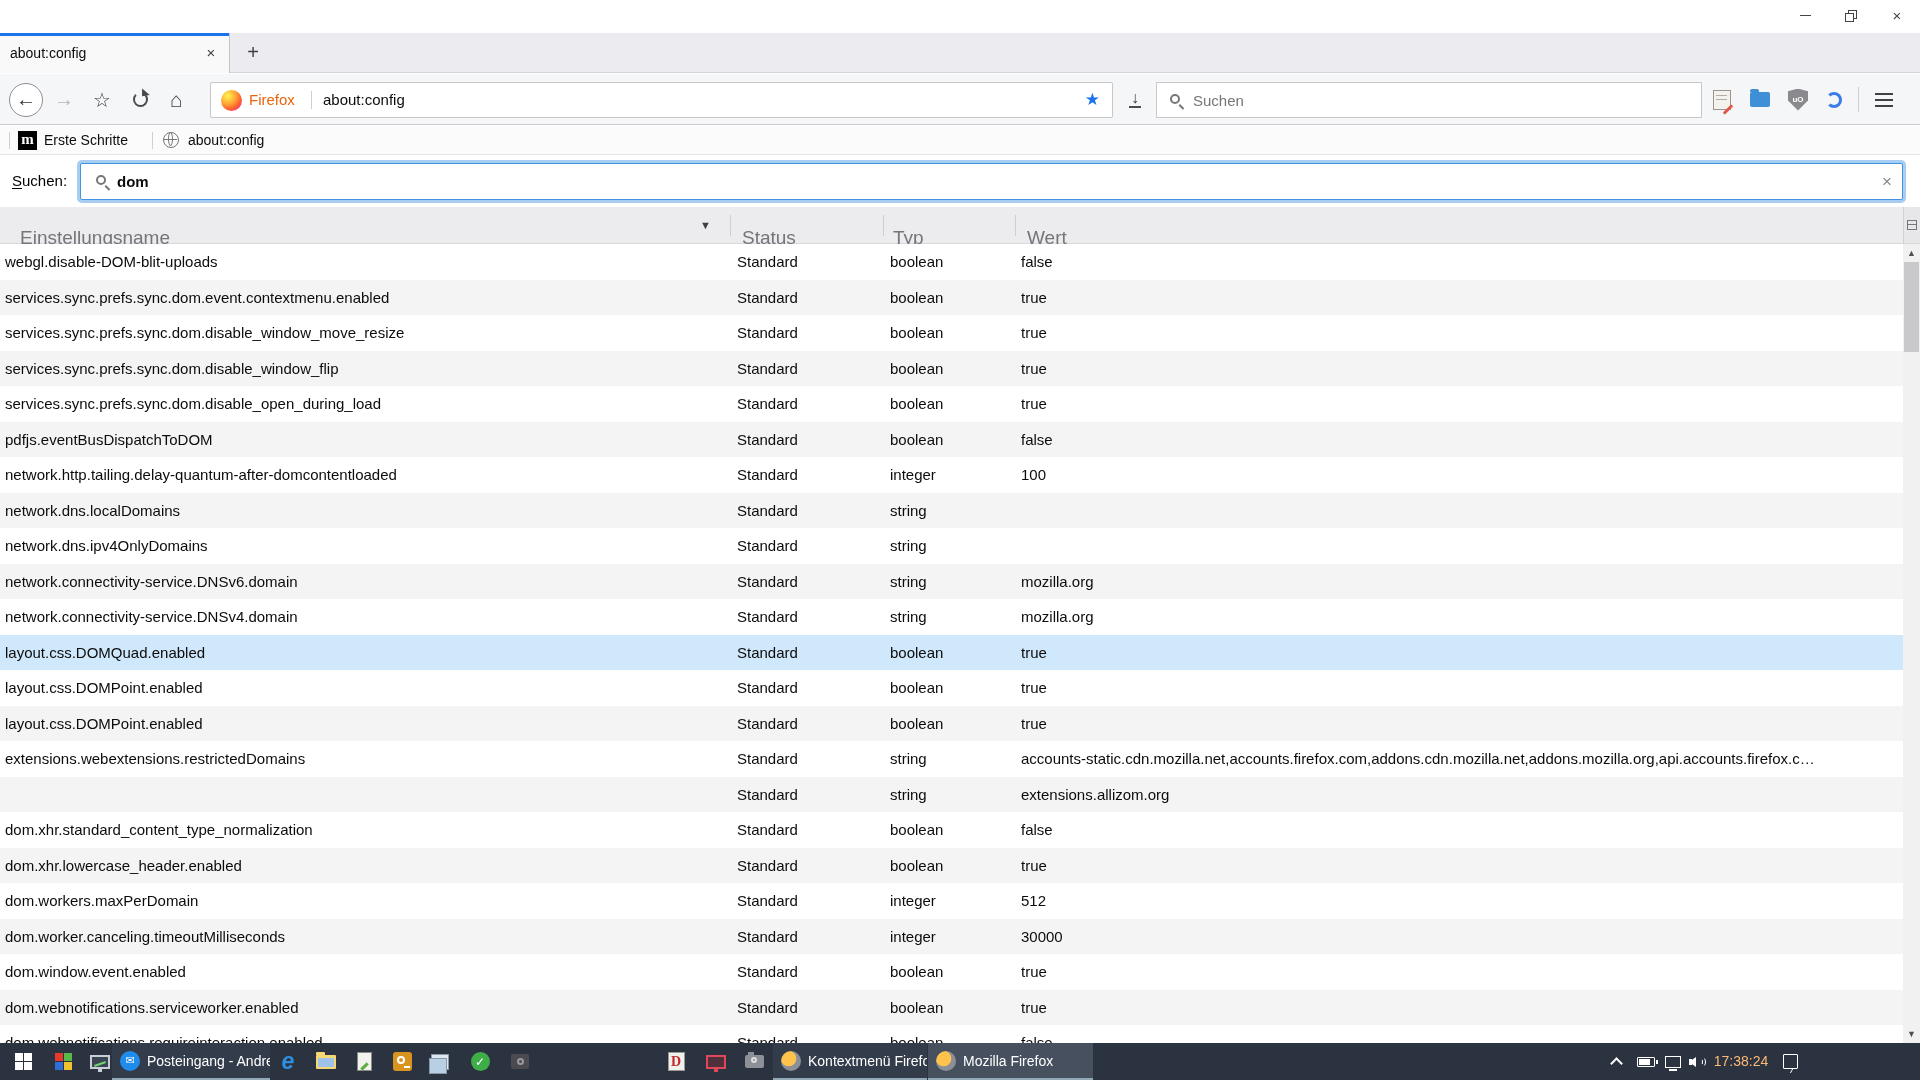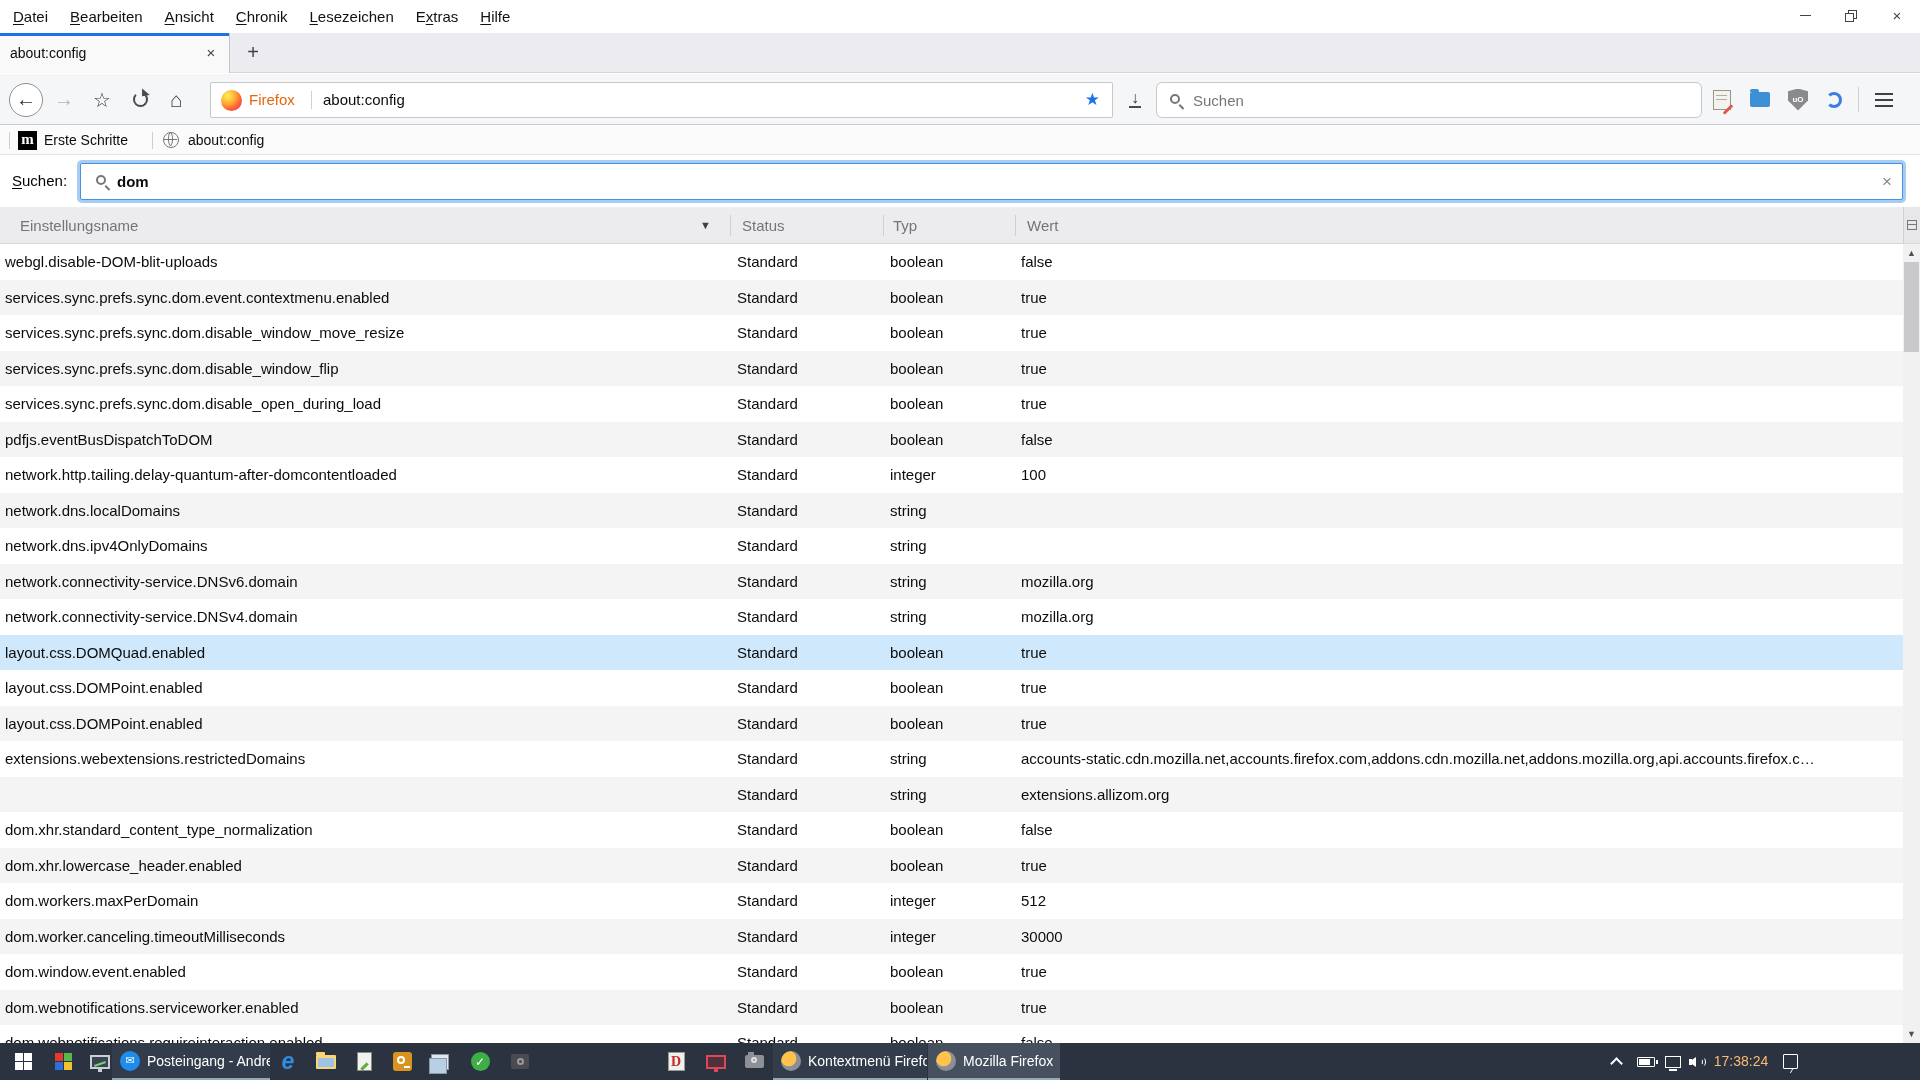--- a/index.html
+++ b/index.html
@@ -39,21 +39,21 @@
   #home-btn { left:162px; width:28px; font-size:21px; }
   #urlbar { position:absolute; left:210px; top:8px; width:903px; height:36px; background:#fff; border:1px solid #c7c7cc; border-radius:2px; }
   #ff-logo { position:absolute; left:10px; top:7px; width:21px; height:21px; border-radius:50%;
      background:radial-gradient(circle at 32% 28%, #fff44f 0%, #ffa436 40%, #ff5f2e 65%, #e83b8a 85%, #9059ff 100%); }
   #ff-brand { position:absolute; left:38px; top:0; height:34px; line-height:34px; font-size:15px; color:#e8650d; }
   #url-sep { position:absolute; left:100px; top:8px; width:1px; height:18px; background:#cfcfd3; }
   #url-text { position:absolute; left:112px; top:0; height:34px; line-height:34px; font-size:15px; color:#0c0c0d; }
   #url-star { position:absolute; right:12px; top:0; height:34px; line-height:34px; font-size:17px; color:#1a73e8; }
   #dl-btn { left:1120px; width:30px; }
   .dl-glyph { display:inline-block; text-align:center; font-size:16px; line-height:14px; border-bottom:2px solid #4a4a4f; padding:0 2px 1px 2px; }
-  #searchbar { position:absolute; left:1156px; top:8px; width:546px; height:36px; background:#fff; border:1px solid #c7c7cc; border-radius:6px; }
+  #searchbar { position:absolute; left:1156px; top:8px; width:546px; height:36px; background:#fff; border:1px solid #c7c7cc; border-radius:0; }
   .mag { position:relative; width:16px; height:16px; display:inline-block; }
   .mag .lens { position:absolute; left:1px; top:1px; width:10px; height:10px; border:2px solid #77777b; border-radius:50%; }
   .mag .tail { position:absolute; left:11px; top:11px; width:6px; height:2px; background:#77777b; transform:rotate(45deg); transform-origin:0 0; }
   #search-mag { position:absolute; left:12px; top:10px; }
   #search-input { position:absolute; left:36px; top:1px; width:490px; height:32px; border:0; outline:0; font-size:15px; color:#444; font-family:"Liberation Sans",sans-serif; background:transparent; }
   #search-input::placeholder { color:#767676; opacity:1; }
   #ext-note { left:1706px; width:32px; } #ext-folder { left:1744px; width:32px; }
   #ext-shield { left:1782px; width:32px; } #ext-sync { left:1818px; width:32px; }
   .note-ic { position:relative; width:18px; height:20px; background:#f4f2ec; border:1px solid #9a948a; }
   .note-ic .pen { position:absolute; right:-4px; bottom:-2px; width:12px; height:3px; background:#e2574c; transform:rotate(-45deg); border-radius:1px; }
@@ -83,21 +83,21 @@
   
   #filterbar { position:absolute; top:155px; left:0; width:1920px; height:52px; background:#ffffff; }
   #filter-label { position:absolute; left:12px; top:0; height:52px; line-height:52px; font-size:15px; color:#000; }
   #filter-box { position:absolute; left:80px; top:8px; width:1823px; height:37px; background:#fff; border:1px solid #4292e6; border-radius:2px; box-shadow:0 0 0 3px #a8cdf3; }
   #filter-mag { position:absolute; left:14px; top:10px; }
   #filter-input { position:absolute; left:36px; top:1px; width:1740px; height:33px; border:0; outline:0; font-size:15px; color:#0c0c0d; font-family:"Liberation Sans",sans-serif; background:transparent;font-weight:bold; }
   #filter-clear { position:absolute; right:10px; top:0; height:37px; line-height:35px; font-size:17px; color:#88888c; }
 
   
   #thead { position:absolute; top:207px; left:0; width:1903px; height:37px; background:#ececee; border-bottom:1px solid #d9d9dc; }
-  .th { position:absolute; top:0; height:37px; line-height:37px; font-size:15px; color:#757579; }
+  .th { position:absolute; top:12px; height:37px; line-height:37px; font-size:19px; color:#757579; }
   #th-name { left:20px; } #th-status { left:742px; } #th-typ { left:893px; } #th-wert { left:1027px; }
   #sort-arrow { position:absolute; left:700px; top:0; height:37px; line-height:37px; font-size:11px; color:#3f3f44; }
   .th-sep { position:absolute; top:8px; width:1px; height:21px; background:#cfcfd2; }
   #ts1 { left:730px; } #ts2 { left:883px; } #ts3 { left:1015px; }
   #colpicker { position:absolute; top:207px; left:1903px; width:17px; height:37px; background:#e7e7e9; border-bottom:1px solid #d9d9dc; border-left:1px solid #d0d0d3; }
   #colpicker .grid { position:absolute; left:3px; top:13px; width:10px; height:10px; border:1px solid #77777b; }
   #colpicker .grid i { position:absolute; left:0; right:0; top:3px; height:1px; background:#77777b; }
 
   #rows { position:absolute; top:244px; left:0; width:1903px; height:799px; overflow:hidden; background:#fff; }
   .row { position:relative; width:1903px; height:35.5px; background:#fff; }
@@ -124,21 +124,21 @@
   .cubes i:nth-child(1){background:#e23b2e;} .cubes i:nth-child(2){background:#58b849;}
   .cubes i:nth-child(3){background:#2f6fd6;} .cubes i:nth-child(4){background:#f2c12e;}
   .monitor { position:relative; width:20px; height:14px; border:2px solid #c9ced6; background:#3b4452; }
   .monitor .chart { position:absolute; left:2px; top:6px; width:12px; height:2px; background:#6fd66f; transform:rotate(-20deg); }
   .monitor .stand { position:absolute; left:6px; bottom:-5px; width:4px; height:3px; background:#c9ced6; }
   .monitor.red { border-color:#e0485a; background:#50303b; } .monitor.red .stand { background:#e0485a; }
   .task-btn { position:absolute; top:0; height:37px; display:flex; align-items:center; padding-left:8px; border-bottom:2px solid #93a9b8; }
   .task-btn .lbl { color:#fff; font-size:14px; margin-left:7px; white-space:nowrap; overflow:hidden; }
   #task-tb { left:112px; width:158px; background:#333c4b; }
   #task-ctx { left:773px; width:154px; background:#333c4b; }
-  #task-ff { left:928px; width:132px; background:#46505f; }
+  #task-ff { left:928px; width:165px; background:#46505f; }
   .tbird { width:20px; height:20px; border-radius:50%; background:#1f8ceb; color:#fff; font-size:11px; display:flex; align-items:center; justify-content:center; flex:0 0 auto; }
   .ffswirl { width:20px; height:20px; border-radius:50%; flex:0 0 auto;
      background:radial-gradient(circle at 38% 38%, #ffc24d 0 42%, #8a8f98 46% 100%); }
   .edge-e { color:#2f8ee0; font-size:23px; font-weight:bold; font-style:italic; }
   .xfolder { position:relative; width:20px; height:14px; background:#f7d774; border-radius:1px; }
   .xfolder:before { content:""; position:absolute; top:-3px; left:0; width:9px; height:3px; background:#f7d774; border-radius:1px 1px 0 0; }
   .xfolder i { position:absolute; left:2px; top:3px; width:16px; height:9px; background:#9fc3e8; }
   .docpen { position:relative; width:15px; height:19px; background:#f2f2ee; border:1px solid #8a8a84; }
   .docpen i { position:absolute; left:2px; bottom:2px; width:9px; height:3px; background:#5fae3f; transform:rotate(-45deg); }
   .keepass { width:19px; height:19px; background:#d9941f; border-radius:3px; position:relative; }
@@ -173,29 +173,20 @@
   #tray-ac { left:1775px; width:30px; }
   #tb-cubes{left:46px;width:36px;} #tb-mon{left:82px;width:36px;}
   #tb-edge{left:270px;width:36px;} #tb-exp{left:308px;width:36px;} #tb-doc{left:346px;width:36px;}
   #tb-kp{left:384px;width:36px;} #tb-notes{left:422px;width:36px;} #tb-chk{left:462px;width:36px;}
   #tb-dark{left:502px;width:36px;} #tb-d{left:658px;width:36px;} #tb-rmon{left:698px;width:36px;} #tb-cam{left:736px;width:36px;}
 </style>
 </head>
 <body>
 
 <div id="titlebar">
-  <div id="menubar">
-      <div class="menu-item"><span class="ak">D</span>atei</div>
-      <div class="menu-item"><span class="ak">B</span>earbeiten</div>
-      <div class="menu-item"><span class="ak">A</span>nsicht</div>
-      <div class="menu-item"><span class="ak">C</span>hronik</div>
-      <div class="menu-item"><span class="ak">L</span>esezeichen</div>
-      <div class="menu-item">E<span class="ak">x</span>tras</div>
-      <div class="menu-item"><span class="ak">H</span>ilfe</div>
-    </div>
   <div class="win-btn" id="btn-min">
       <span class="min-glyph"></span>
     </div>
   <div class="win-btn" id="btn-restore">
     <span class="restore-glyph">
         <span class="r1"></span>
         <span class="r2"></span>
       </span>
   </div>
   <div class="win-btn" id="btn-close">

